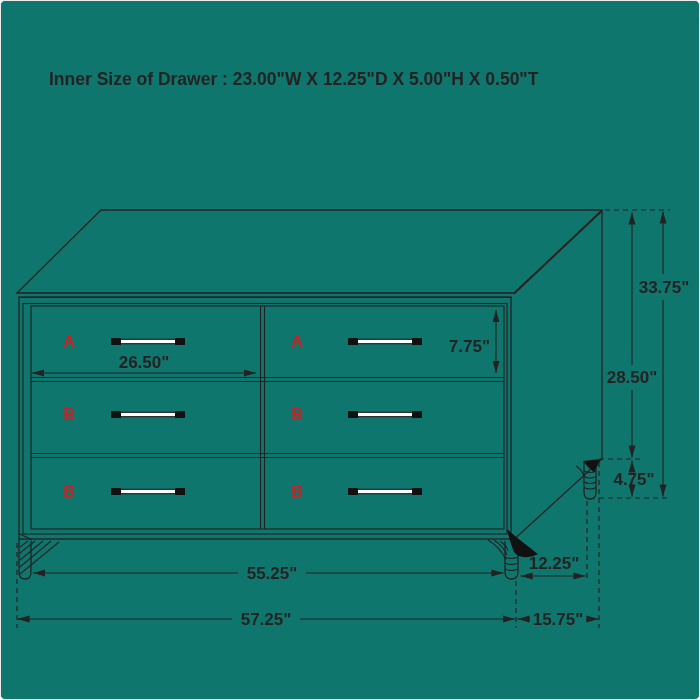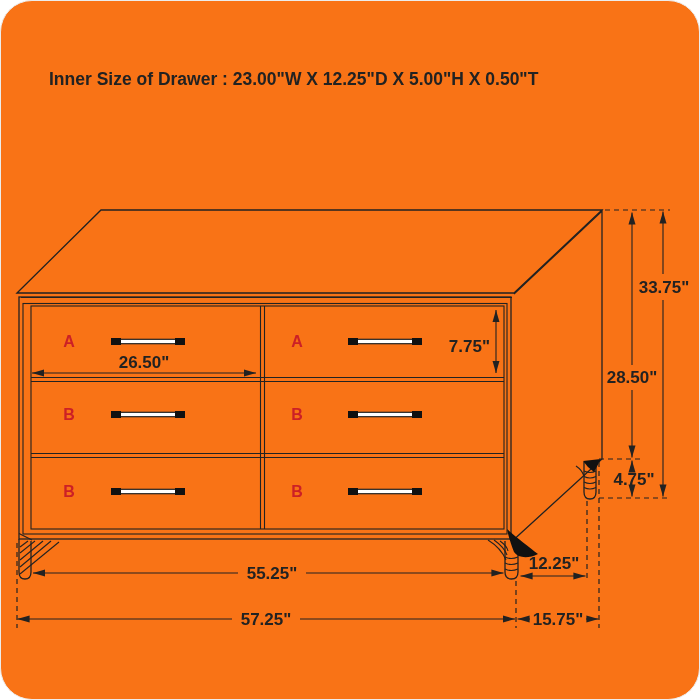--- a/index.html
+++ b/index.html
@@ -1,18 +1,18 @@
 <!DOCTYPE html>
 <html><head>
 <meta charset="utf-8">
 <style>
   html,body{margin:0;padding:0;background:#fff;}
   .frame{
     position:relative;width:700px;height:700px;box-sizing:border-box;
-    background:#f97316;border:1px solid #ececec;border-radius:32px;overflow:hidden;
+    background:#0f766e;border:1px solid #ececec;border-radius:5px;overflow:hidden;
     font-family:"Liberation Sans",sans-serif;
   }
   svg{position:absolute;left:0;top:0;}
   .title-text{font:bold 17.5px "Liberation Sans",sans-serif;fill:#222;}
   .dim{font:bold 17px "Liberation Sans",sans-serif;fill:#222;}
   .lbl{font:bold 16px "Liberation Sans",sans-serif;}
   .ln{stroke:#222;stroke-width:1.3;fill:none;}
   .thin{stroke:#222;stroke-width:1.1;fill:none;}
   .dash{stroke:#222;stroke-width:1.2;fill:none;stroke-dasharray:5 4;}
   .solid{fill:#111;stroke:none;}

